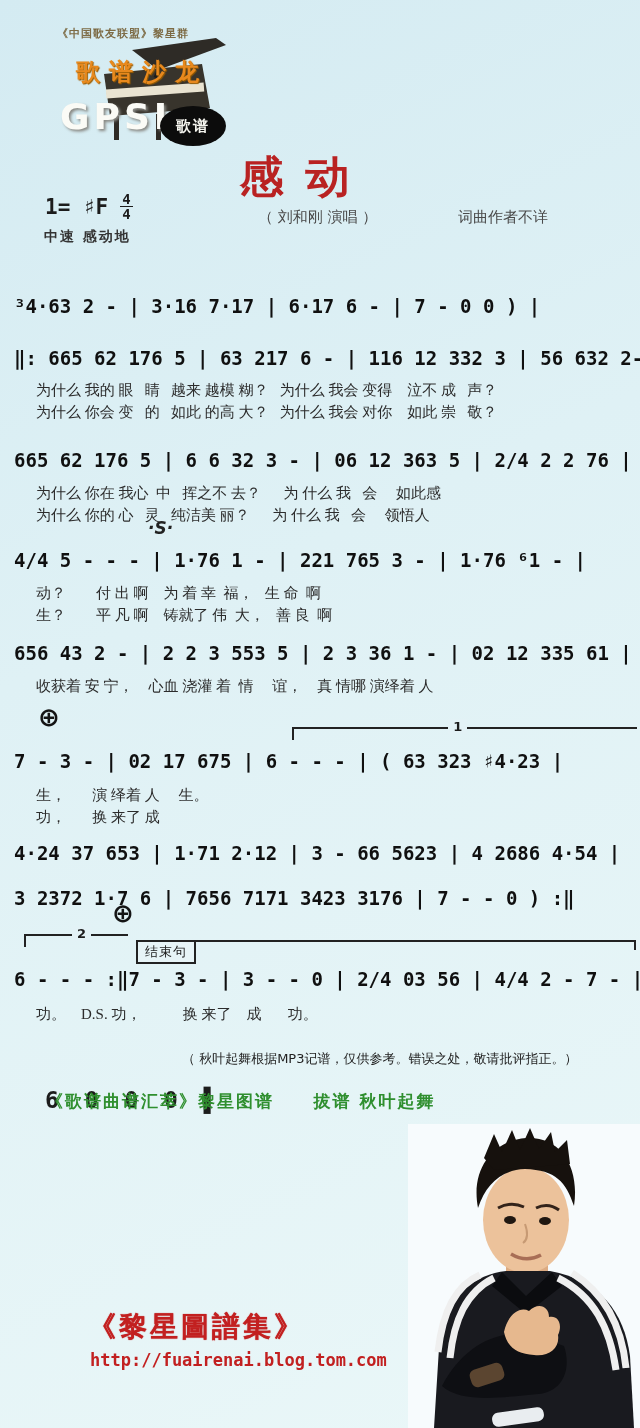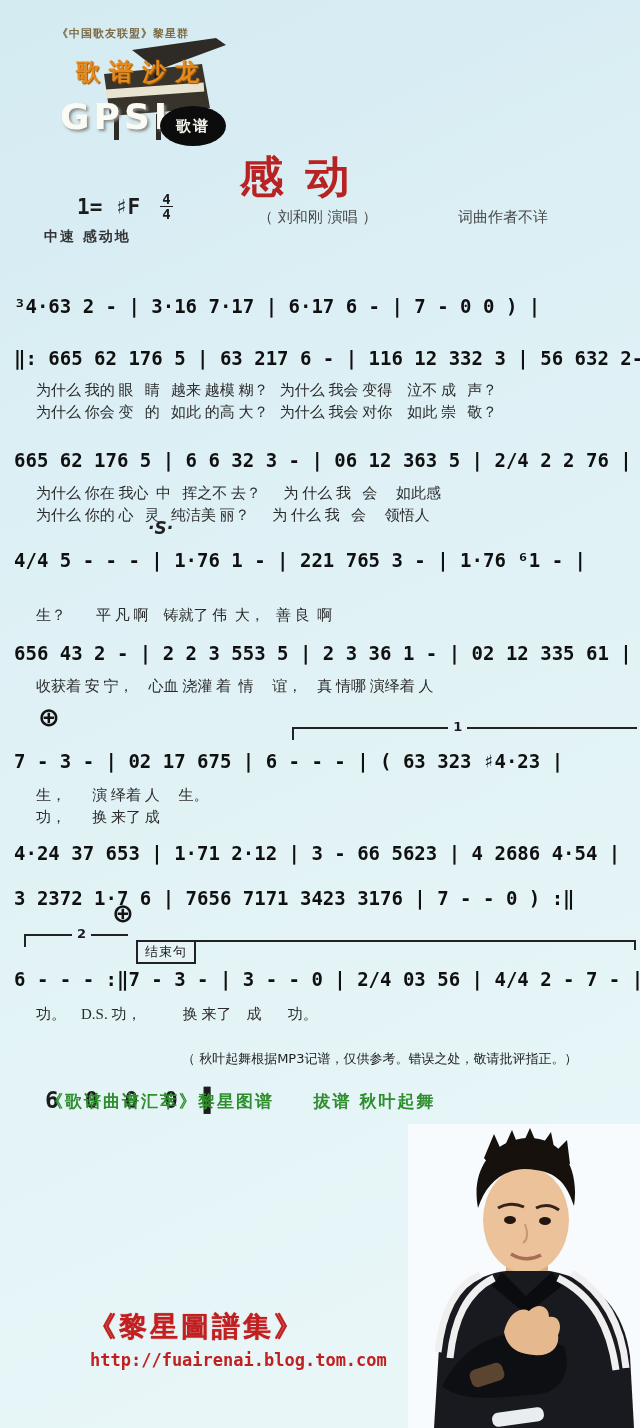--- a/index.html
+++ b/index.html
@@ -18,21 +18,21 @@
     color:#fbfbf6;letter-spacing:4px;text-shadow:2px 2px 3px #8a8a85;}
   .badge{position:absolute;left:160px;top:106px;width:66px;height:40px;border-radius:50%;
     background:#0c0c0c;display:flex;align-items:center;justify-content:center;}
   .badge span{color:#f4f4ee;font-size:15px;font-weight:bold;letter-spacing:2px;}
   
   .title{position:absolute;left:0;top:148px;width:589px;text-align:center;
     font-size:44px;font-weight:bold;color:#b92222;letter-spacing:22px;text-indent:22px;}
   .singer{position:absolute;left:258px;top:208px;font-size:15px;color:#4a4a4a;white-space:pre;}
   .author{position:absolute;left:458px;top:208px;font-size:15px;color:#4a4a4a;}
   .keysig{position:absolute;left:45px;top:192px;font-size:21px;font-weight:bold;
-    font-family:"DejaVu Sans Mono",monospace;display:flex;align-items:center;gap:20px;margin-left:32px;}
+    font-family:"DejaVu Sans Mono",monospace;display:flex;align-items:center;gap:12px;}
   .frac{display:inline-flex;flex-direction:column;align-items:center;font-size:14px;line-height:1.0;}
   .frac .num{border-bottom:1px solid #1c1c1c;padding:0 2px;}
   .tempo{position:absolute;left:44px;top:228px;font-size:14px;font-weight:bold;color:#333;letter-spacing:2px;}
   
   .notes{position:absolute;left:14px;font-family:"DejaVu Sans Mono",monospace;
     font-weight:bold;font-size:19px;color:#101010;white-space:pre;}
   .lyric{position:absolute;left:36px;font-size:15px;color:#2c2c2c;white-space:pre;
     font-family:Liberation Serif, serif;}
   .segno{position:absolute;left:148px;top:518px;font-size:17px;font-weight:bold;
     font-style:italic;color:#222;}
@@ -99,20 +99,21 @@
   <div class="notes" style="top:347px">‖: 665 62 176 5 | 63 217 6 - | 116 12 332 3 | 56 632 2- |</div>
   <div class="lyric" style="top:381px">为什么 我的 眼   睛   越来 越模 糊？   为什么 我会 变得    泣不 成   声？</div>
   <div class="lyric" style="top:403px">为什么 你会 变   的   如此 的高 大？   为什么 我会 对你    如此 崇   敬？</div>
 
   <div class="notes" style="top:449px">665 62 176 5 | 6 6 32 3 - | 06 12 363 5 | 2/4 2 2 76 |</div>
   <div class="lyric" style="top:484px">为什么 你在 我心  中   挥之不 去？      为 什么 我   会     如此感</div>
   <div class="lyric" style="top:506px">为什么 你的 心   灵   纯洁美 丽？      为 什么 我   会     领悟人</div>
   <div class="segno">·S·</div>
 
   <div class="notes" style="top:549px">4/4 5 - - - | 1·76 1 - | 221 765 3 - | 1·76 ⁶1 - |</div>
+  <div class="lyric" style="top:584px">动？        付 出 啊    为 着 幸  福，   生 命  啊</div>
   <div class="lyric" style="top:606px">生？        平 凡 啊    铸就了 伟  大，   善 良  啊</div>
 
   <div class="notes" style="top:642px">656 43 2 - | 2 2 3 553 5 | 2 3 36 1 - | 02 12 335 61 |</div>
   <div class="lyric" style="top:677px">收获着 安 宁，    心血 浇灌 着  情     谊，    真 情哪 演绎着 人</div>
   <div class="coda coda1">⊕</div>
   <div class="volta volta1">
     <span class="vlabel">1</span>
   </div>
 
   <div class="notes" style="top:750px">7 - 3 - | 02 17 675 | 6 - - - | ( 63 323 ♯4·23 |</div>

